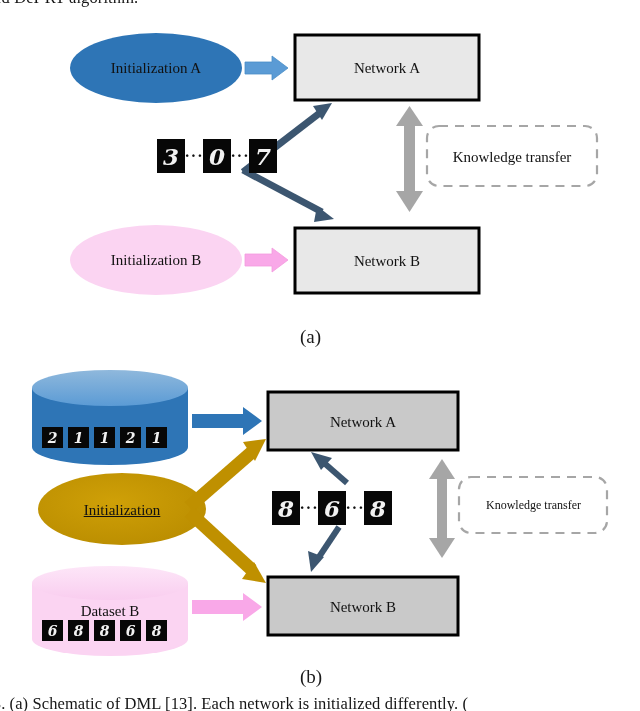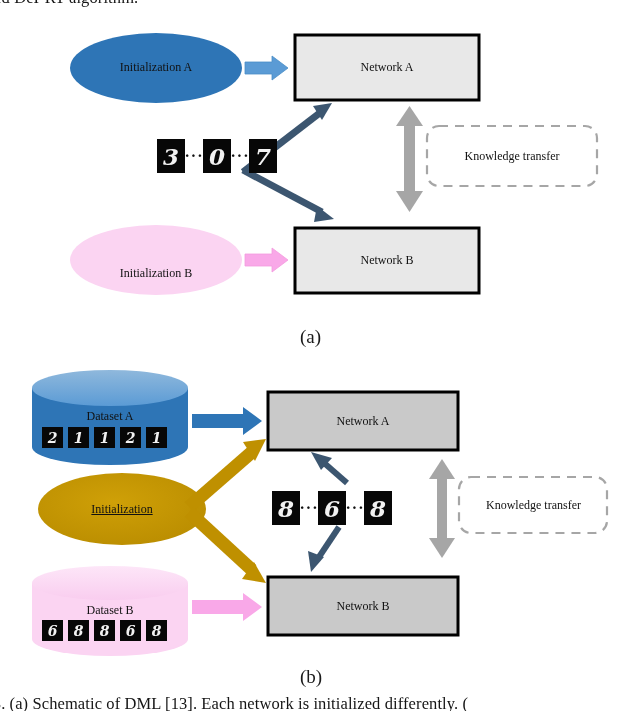--- a/index.html
+++ b/index.html
@@ -41,21 +41,21 @@
     left: -43px;
     top: -12px;
   }
   #bottom-caption {
     left: -24px;
     top: 694px;
   }
   
   .shape-label {
     position: absolute;
-    font-size: 12px;
+    font-size: 15px;
     color: #111111;
     white-space: nowrap;
     text-align: center;
     line-height: 1;
   }
   .panel-label {
     position: absolute;
     font-size: 19px;
     color: #1a1a1a;
   }
@@ -210,39 +210,38 @@
       <rect x="437" y="475" width="10" height="65" fill="#A6A6A6"></rect>
       <polygon points="442,459 455,479 429,479" fill="#A6A6A6"></polygon>
       <polygon points="442,558 455,538 429,538" fill="#A6A6A6"></polygon>
     </g>
   </svg>
 
   <div class="paper-line" id="top-text">roposed DeI-RT algorithm.</div>
 
   <div class="shape-label" style="left:76px; top:61px; width:160px;">Initialization A</div>
 
-  <div class="shape-label" style="left:76px; top:253px; width:160px;margin-top:14px;">Initialization B</div>
+  <div class="shape-label" style="left:76px; top:253px; width:160px;">Initialization B</div>
 
   <div class="shape-label" style="left:307px; top:61px; width:160px;">Network A</div>
 
   <div class="shape-label" style="left:307px; top:254px; width:160px;">Network B</div>
 
   <div class="shape-label" style="left:432px; top:150px; width:160px;">Knowledge transfer</div>
 
   <div class="digit-strip strip-big" style="left:157px; top:139px;">
     <div class="digit-tile">3</div>
     <div class="dots">···</div>
     <div class="digit-tile">0</div>
     <div class="dots">···</div>
     <div class="digit-tile">7</div>
   </div>
 
   <div class="panel-label" style="left:300px; top:326px;">(a)</div>
 
-  <div class="shape-label" style="left:30px; top:410px; width:160px;">Dataset A</div>
 
   <div class="digit-strip strip-small" style="left:42px; top:427px;">
     <div class="digit-tile">2</div>
     <div class="digit-tile">1</div>
     <div class="digit-tile">1</div>
     <div class="digit-tile">2</div>
     <div class="digit-tile">1</div>
   </div>
 
   <div class="shape-label" style="left:30px; top:604px; width:160px;">Dataset B</div>

